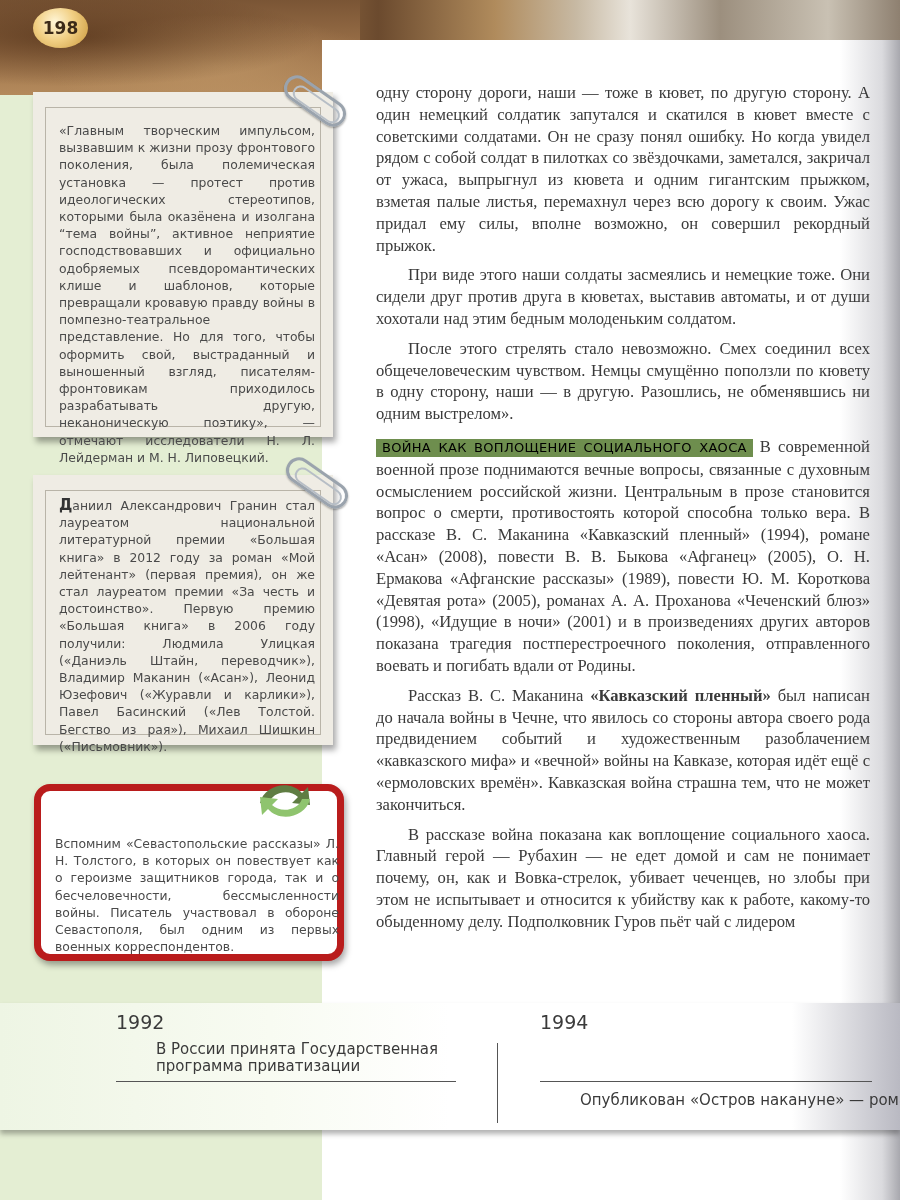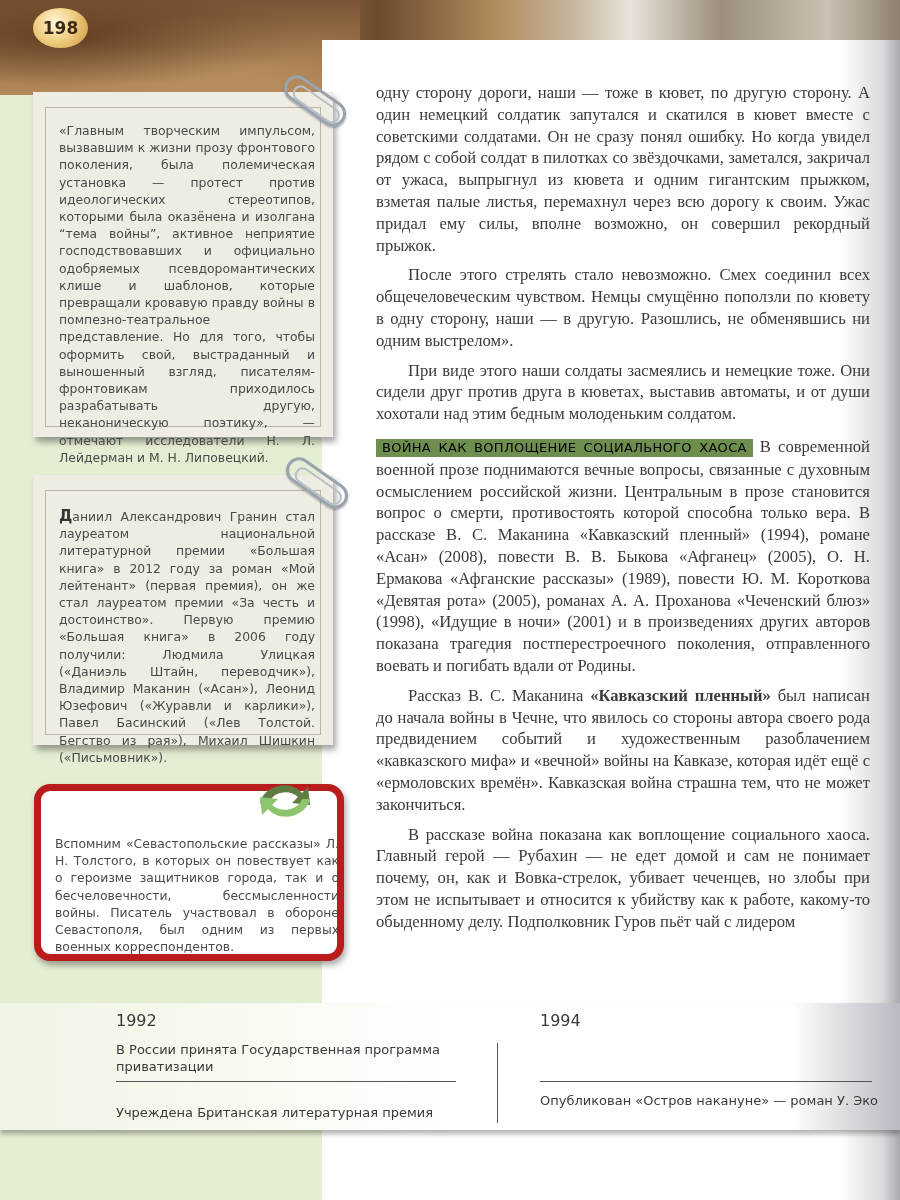--- a/index.html
+++ b/index.html
@@ -93,24 +93,24 @@
   .recycle-icon {
     position: absolute; left: 250px; top: 775px; width: 70px; height: 50px;
   }
   
   .timeline {
     position: absolute; left: 0; top: 1003px; width: 900px; height: 127px;
     background: linear-gradient(90deg, #eef5e4 0%, #f8fbf2 30%, #ffffff 50%, #ffffff 88%, #b9b9c2 100%);
     box-shadow: 0 4px 5px rgba(0,0,0,0.3);
   }
   .timeline-year {
-    position: absolute; font-family: "DejaVu Sans", sans-serif; font-size: 16px; color: #3a3a3a; font-weight: normal;
+    position: absolute; font-family: "DejaVu Sans", sans-serif; font-size: 19px; color: #3a3a3a; font-weight: normal;
   }
   .timeline-event {
-    position: absolute; font-family: "DejaVu Sans", sans-serif; font-size: 13px; line-height: 17px; color: #3a3a3a;
+    position: absolute; font-family: "DejaVu Sans", sans-serif; font-size: 15px; line-height: 17px; color: #3a3a3a; margin-left: 40px;
   }
   .timeline-rule { position: absolute; height: 1px; background: #555; }
   .timeline-divider { position: absolute; width: 1px; background: #555; }
 </style>
 </head>
 <body>
 
 <div class="header-photo"></div>
 <div class="header-photo-left"></div>
 <div class="page-number-badge">
@@ -120,51 +120,50 @@
 <div class="main-column"></div>
 
 <div class="note-card" style="left:33px; top:92px; width:300px; height:345px;">
   <div class="note-inner"></div>
   <div class="note-text" style="left:26px; top:30px; width:256px;">«Главным творческим импульсом, вызвавшим к жизни прозу фронтового поколения, была полемическая установка — протест против идеологических стереотипов, которыми была оказёнена и изолгана “тема войны”, активное неприятие господствовавших и официально одобряемых псевдоромантических клише и шаблонов, которые превращали кровавую правду войны в помпезно-театральное представление. Но для того, чтобы оформить свой, выстраданный и выношенный взгляд, писателям-фронтовикам приходилось разрабатывать другую, неканоническую поэтику», — отмечают исследователи Н. Л. Лейдерман и М. Н. Липовецкий.</div>
 </div>
 <div class="paperclip" style="left:280px; top:88px;"></div>
 
 <div class="note-card" style="left:33px; top:475px; width:300px; height:270px;">
   <div class="note-inner"></div>
-  <div class="note-text" style="left:26px; top:33px; width:256px;">
+  <div class="note-text" style="left:26px; top:22px; width:256px;">
     <span class="dropcap">Д</span><span>аниил Александрович Гранин стал лауреатом национальной литературной премии «Большая книга» в 2012 году за роман «Мой лейтенант» (первая премия), он же стал лауреатом премии «За честь и достоинство». Первую премию «Большая книга» в 2006 году получили: Людмила Улицкая («Даниэль Штайн, переводчик»), Владимир Маканин («Асан»), Леонид Юзефович («Журавли и карлики»), Павел Басинский («Лев Толстой. Бегство из рая»), Михаил Шишкин («Письмовник»).</span>
   </div>
 </div>
 <div class="paperclip" style="left:282px; top:470px;"></div>
 
 <div class="reminder-box">
   <div class="reminder-text">Вспомним «Севастопольские рассказы» Л. Н. Толстого, в которых он повествует как о героизме защитников города, так и о бесчеловечности, бессмысленности войны. Писатель участвовал в обороне Севастополя, был одним из первых военных корреспондентов.</div>
 </div>
 <svg class="recycle-icon" viewBox="0 0 70 50">
   <path d="M10 28 C 14 10, 40 4, 52 18 L 58 12 L 60 30 L 42 28 L 48 22 C 40 14, 22 16, 18 30 Z" fill="#5f7d43"></path>
   <path d="M60 24 C 56 42, 30 48, 18 34 L 12 40 L 10 22 L 28 24 L 22 30 C 30 38, 48 36, 52 24 Z" fill="#8fc46e"></path>
 </svg>
 
 <div class="main-text">
   <p>одну сторону дороги, наши — тоже в кювет, по другую сторону. А один немецкий солдатик запутался и скатился в кювет вместе с советскими солдатами. Он не сразу понял ошибку. Но когда увидел рядом с собой солдат в пилотках со звёздочками, заметался, закричал от ужаса, выпрыгнул из кювета и одним гигантским прыжком, взметая палые листья, перемахнул через всю дорогу к своим. Ужас придал ему силы, вполне возможно, он совершил рекордный прыжок.</p>
+  <p class="indent">При виде этого наши солдаты засмеялись и немецкие тоже. Они сидели друг против друга в кюветах, выставив автоматы, и от души хохотали над этим бедным молоденьким солдатом.</p>
   <p class="indent">После этого стрелять стало невозможно. Смех соединил всех общечеловеческим чувством. Немцы смущённо поползли по кювету в одну сторону, наши — в другую. Разошлись, не обменявшись ни одним выстрелом».</p>
-  <p class="indent">При виде этого наши солдаты засмеялись и немецкие тоже. Они сидели друг против друга в кюветах, выставив автоматы, и от души хохотали над этим бедным молоденьким солдатом.</p>
   <p style="margin-top:11px;">
     <span class="section-heading">ВОЙНА КАК ВОПЛОЩЕНИЕ СОЦИАЛЬНОГО ХАОСА</span><span> В современной военной прозе поднимаются вечные вопросы, связанные с духовным осмыслением российской жизни. Центральным в прозе становится вопрос о смерти, противостоять которой способна только вера. В рассказе В. С. Маканина «Кавказский пленный» (1994), романе «Асан» (2008), повести В. В. Быкова «Афганец» (2005), О. Н. Ермакова «Афганские рассказы» (1989), повести Ю. М. Короткова «Девятая рота» (2005), романах А. А. Проханова «Чеченский блюз» (1998), «Идущие в ночи» (2001) и в произведениях других авторов показана трагедия постперестроечного поколения, отправленного воевать и погибать вдали от Родины.</span>
   </p>
   <p class="indent">
     <span>Рассказ В. С. Маканина </span><b>«Кавказский пленный»</b><span> был написан до начала войны в Чечне, что явилось со стороны автора своего рода предвидением событий и художественным разоблачением «кавказского мифа» и «вечной» войны на Кавказе, которая идёт ещё с «ермоловских времён». Кавказская война страшна тем, что не может закончиться.</span>
   </p>
   <p class="indent">В рассказе война показана как воплощение социального хаоса. Главный герой — Рубахин — не едет домой и сам не понимает почему, он, как и Вовка-стрелок, убивает чеченцев, но злобы при этом не испытывает и относится к убийству как к работе, какому-то обыденному делу. Подполковник Гуров пьёт чай с лидером</p>
 </div>
 
 <div class="timeline">
   <div class="timeline-year" style="left:116px; top:8px;">1992</div>
   <div class="timeline-event" style="left:116px; top:38px; width:345px;">В России принята Государственная программа приватизации</div>
   <div class="timeline-rule" style="left:116px; top:78px; width:340px;"></div>
-  <div class="timeline-event" style="left:116px; top:101px; width:345px;">Учреждена Британская литературная премия</div>
 
   <div class="timeline-divider" style="left:497px; top:40px; height:80px;"></div>
 
   <div class="timeline-year" style="left:540px; top:8px;">1994</div>
   <div class="timeline-rule" style="left:540px; top:78px; width:332px;"></div>
   <div class="timeline-event" style="left:540px; top:89px; width:360px; white-space:nowrap; overflow:hidden;">Опубликован «Остров накануне» — роман У. Эко</div>
 </div>
 
 </body></html>

